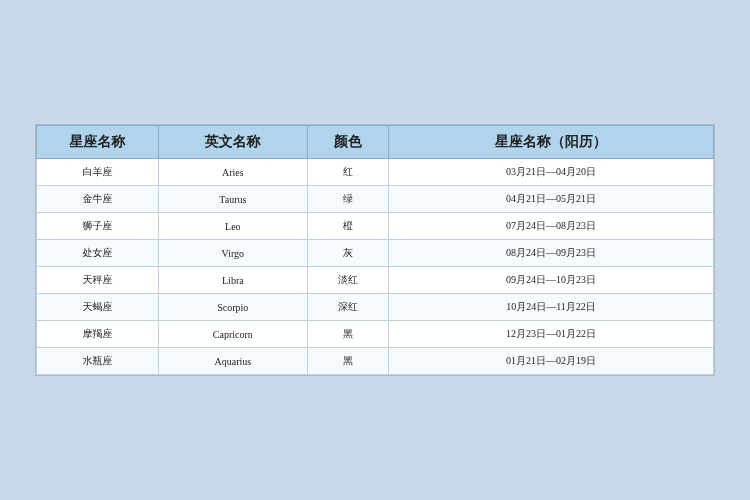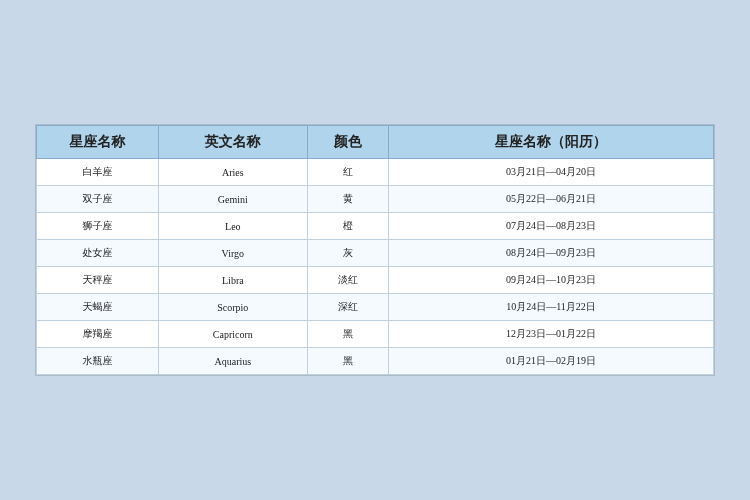--- a/index.html
+++ b/index.html
@@ -65,24 +65,24 @@
       </tr>
     </thead>
     <tbody id="table-body">
     <tr>
           <td>白羊座</td>
           <td>Aries</td>
           <td>红</td>
           <td>03月21日—04月20日</td>
         </tr>
         <tr>
-          <td>双子座</td>
-          <td>Gemini</td>
-          <td>黄</td>
-          <td>05月22日—06月21日</td>
+          <td>金牛座</td>
+          <td>Taurus</td>
+          <td>绿</td>
+          <td>04月21日—05月21日</td>
         </tr>
         <tr>
           <td>狮子座</td>
           <td>Leo</td>
           <td>橙</td>
           <td>07月24日—08月23日</td>
         </tr>
         <tr>
           <td>处女座</td>
           <td>Virgo</td>

